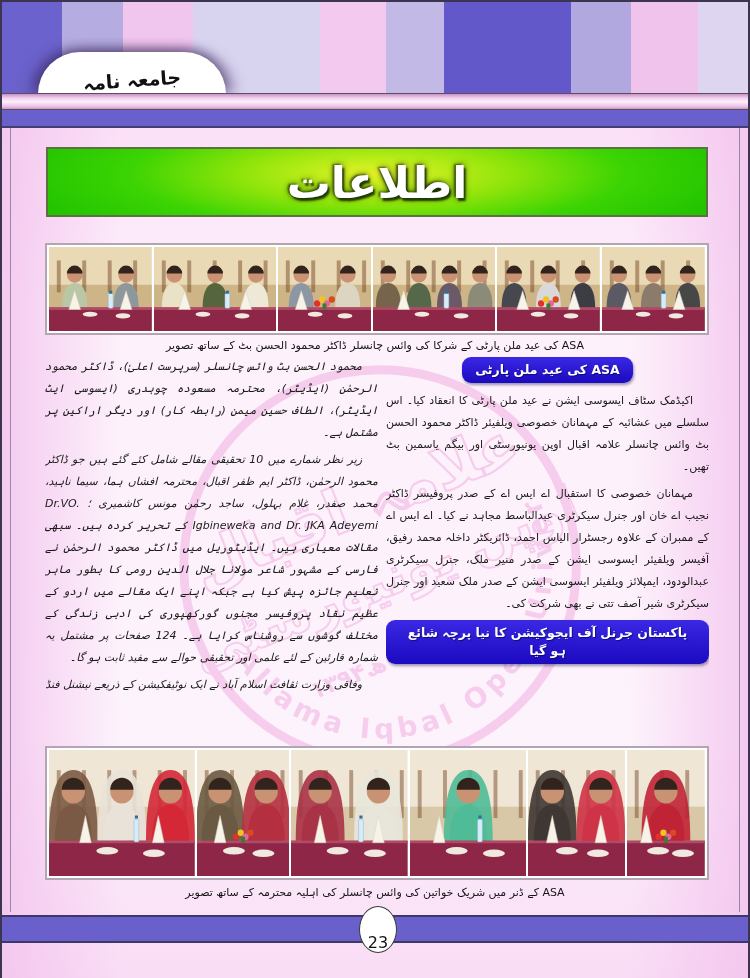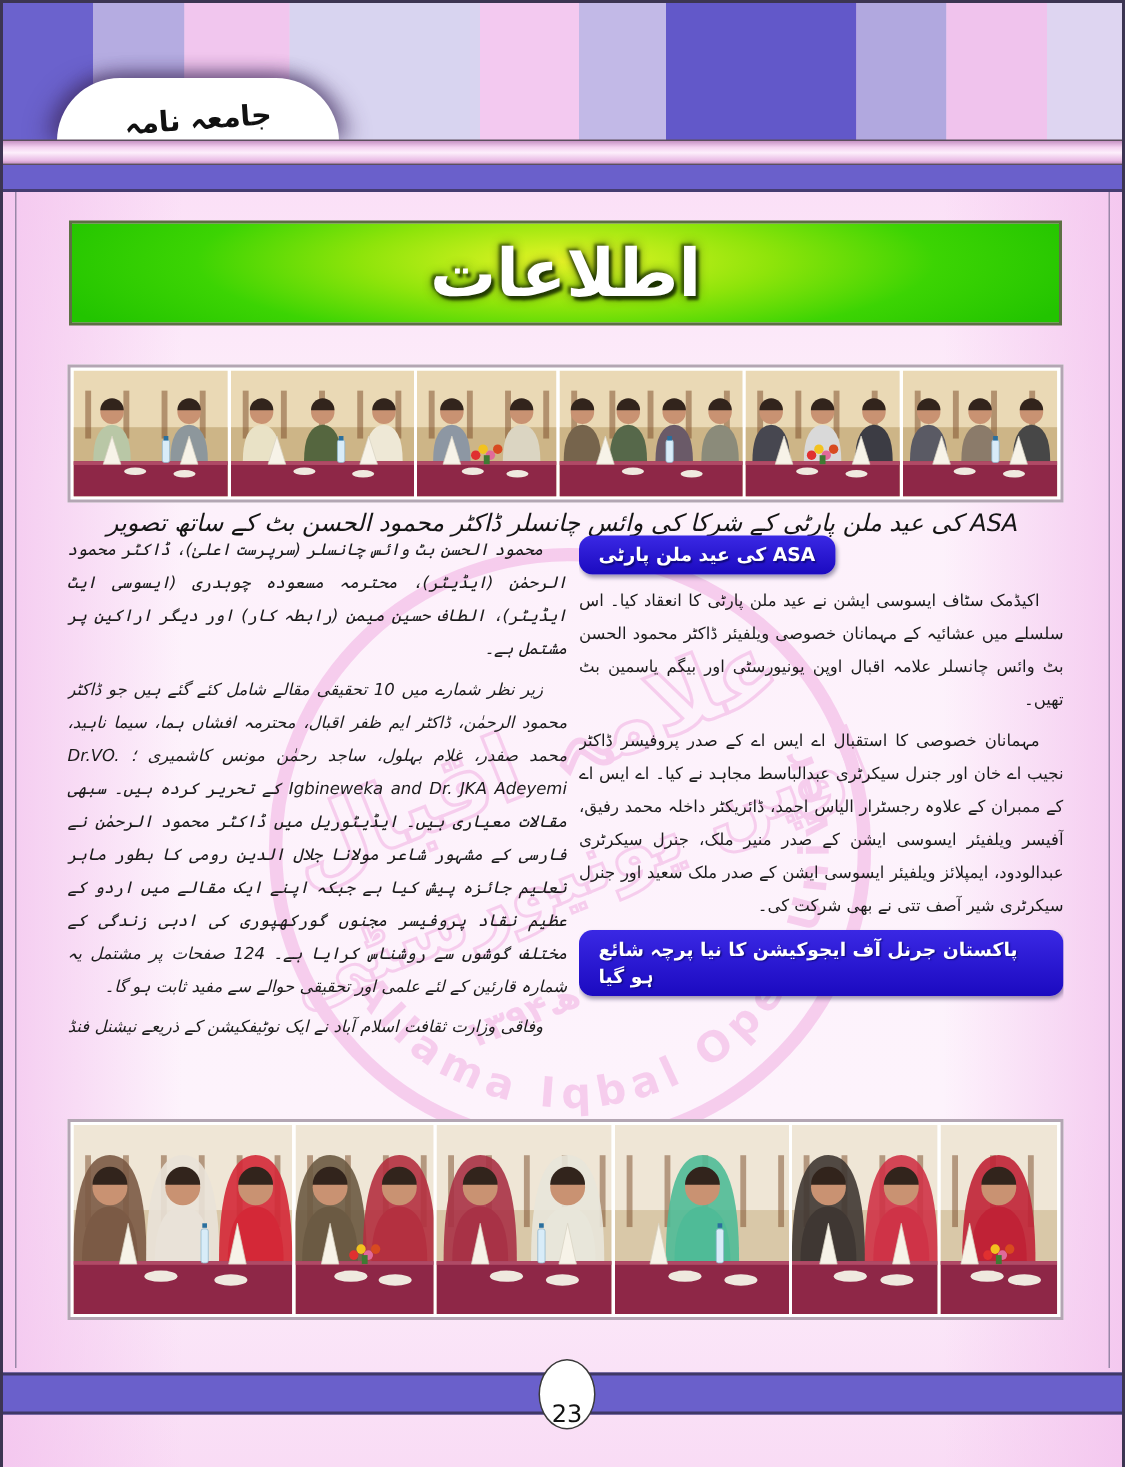--- a/index.html
+++ b/index.html
@@ -33,29 +33,29 @@
         display:flex;align-items:center;justify-content:center;}
   .banner-title{font-size:44px;font-weight:bold;color:#fff;letter-spacing:2px;
         text-shadow:2px 3px 2px rgba(20,40,0,.85),-2px -1px 2px rgba(20,40,0,.6),0 0 7px rgba(10,30,0,.8);}
   
   .photo-strip{position:absolute;left:43px;width:664px;display:flex;gap:2px;background:#fff;
         border:2px solid #b3a6b3;padding:2px;box-sizing:border-box;z-index:2;}
   .photo-strip.top{top:115px;height:92px;}
   .photo-strip.bottom{top:618px;height:134px;}
   .photo-seg{height:100%;min-width:0;}
   .photo-seg svg{display:block;width:100%;height:100%;}
-  .caption{position:absolute;left:0;right:0;text-align:center;font-size:16px;color:#151515;z-index:2;direction:rtl;font-style:italic;}
+  .caption{position:absolute;left:0;right:0;text-align:center;font-size:11px;color:#151515;z-index:2;direction:rtl;}
   .caption.top-caption{top:211px;}
   .caption.bottom-caption{top:758px;}
   
   .col{position:absolute;top:228px;height:388px;overflow:hidden;z-index:2;direction:rtl;}
   .col.right-col{left:384px;width:323px;}
   .col.left-col{left:43px;width:333px;font-style:italic;}
   .para{font-size:11px;line-height:22px;color:#1b1b1b;margin:0 0 5px;text-align:justify;text-indent:16px;}
-  .badge-row{text-align:left;margin:1px 0 7px;}
+  .badge-row{text-align:center;margin:1px 0 7px;}
   .badge{display:inline-block;background:linear-gradient(180deg,#3a28e4,#1b0ac0);color:#fff;font-weight:bold;
         font-size:12.5px;line-height:1.45;padding:4px 13px;border-radius:9px;
         box-shadow:1px 2px 3px rgba(10,5,60,.4);text-shadow:1px 1px 1px rgba(0,0,70,.6);}
   
   .footer-bar{position:absolute;top:913px;left:0;width:100%;height:28px;z-index:4;background:#6a60cb;
         border-top:2px solid #3f3866;border-bottom:2px solid #3f3866;box-sizing:border-box;}
   .page-oval{position:absolute;top:904px;left:357px;width:36px;height:45px;z-index:5;background:#fff;
         border:1.5px solid #3a3a3a;border-radius:50%;display:flex;align-items:flex-end;justify-content:center;
         font-size:16px;color:#111;}
 </style>
@@ -442,20 +442,21 @@
             <ellipse cx="32" cy="100.8" rx="11.34" ry="3.78" fill="#efe9df"></ellipse>
             <ellipse cx="57.599999999999994" cy="103.32" rx="11.34" ry="3.78" fill="#efe9df"></ellipse>
             <circle cx="32.5" cy="86.72" r="3.2" fill="#e03030"></circle>
             <circle cx="37.5" cy="82.72" r="3.2" fill="#f2c21f"></circle>
             <circle cx="42.5" cy="86.72" r="3.2" fill="#e06a9a"></circle>
             <circle cx="47.5" cy="82.72" r="3.2" fill="#d84a20"></circle>
             <rect x="38" y="86.72" width="4" height="6" fill="#3f7a33"></rect>
           </svg>
         </div>
       </div>
+    <div class="caption bottom-caption">ASA کے ڈنر میں شریک خواتین کی وائس چانسلر کی اہلیہ محترمہ کے ساتھ تصویر</div>
   </div>
 
   <div class="footer-bar"></div>
   <div class="page-oval">
     <span>23</span>
   </div>
 
 </div>
 
 </body></html>

